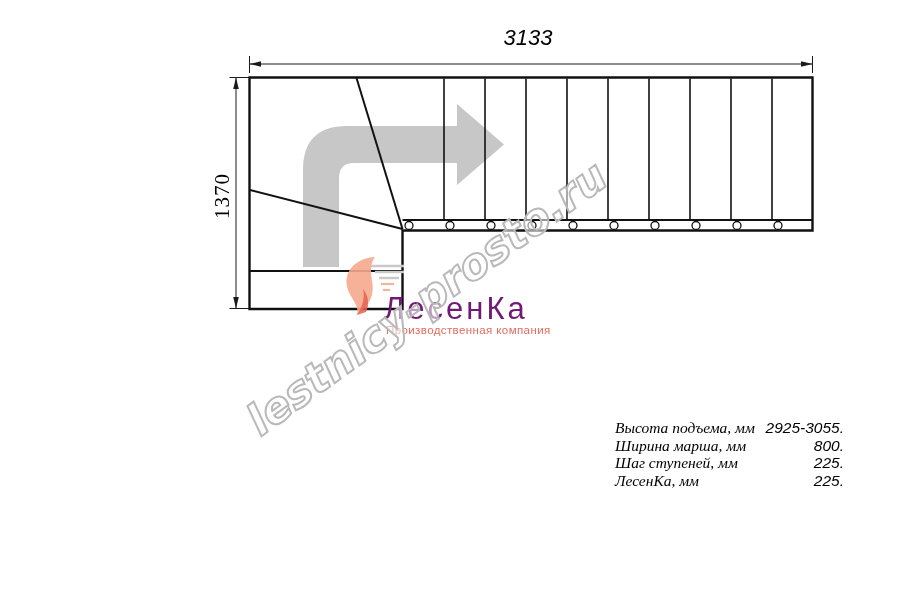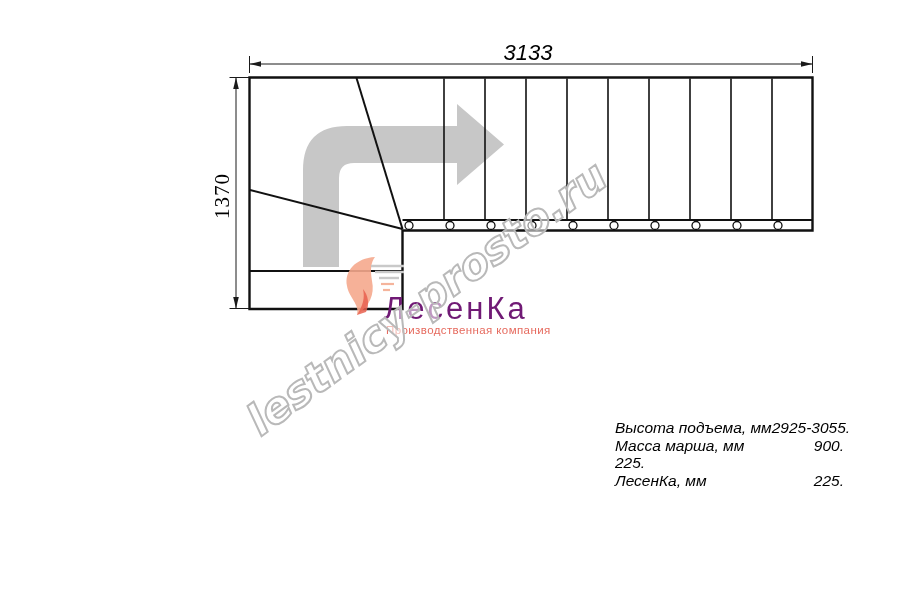--- a/index.html
+++ b/index.html
@@ -5,21 +5,21 @@
   html,body{margin:0;padding:0;}
   body{
     width:900px;height:600px;background:#ffffff;position:relative;overflow:hidden;
     font-family:"Liberation Sans",sans-serif;
   }
   .canvas{position:absolute;inset:0;}
   svg.plan{position:absolute;left:0;top:0;z-index:10;}
 
   .dim{position:absolute;color:#000;z-index:15;white-space:nowrap;}
   .dim-width{
-    left:468px;top:40px;width:120px;text-align:center;
+    left:468px;top:25px;width:120px;text-align:center;
     font:italic 22px "Liberation Sans",sans-serif;
   }
   .dim-height{
     left:222px;top:196px;
     transform:translate(-50%,-50%) rotate(-90deg);
     font:normal 21px "Liberation Serif",serif;letter-spacing:1px;
   }
 
   .logo{position:absolute;left:0;top:0;z-index:20;}
   .logo-icon{position:absolute;left:341px;top:254px;}
@@ -41,21 +41,21 @@
     color:rgba(255,255,255,0.55);
     -webkit-text-stroke:2px #b9b9b9;
     white-space:nowrap;z-index:30;
   }
 
   .specs{
     position:absolute;left:615px;top:419px;width:229px;z-index:15;
     font:italic 15.5px/17.7px "Liberation Sans",sans-serif;color:#000;
   }
   .spec-row{display:flex;justify-content:space-between;}
-  .spec-label{white-space:nowrap;}
+  .spec-label{white-space:nowrap;font-family:Liberation Serif, serif;}
   .spec-value{white-space:nowrap;}
 </style>
 </head>
 <body>
 
 <div class="canvas">
 
   <svg class="plan" width="900" height="600" viewBox="0 0 900 600">
 
     <path d="M303,267 L303,170 Q303,126 347,126 L457,126 L457,104 L504,144.5 L457,185 L457,163 L354,163 Q339,163 339,178 L339,267 Z" fill="#c7c7c7" stroke="none"></path>
@@ -134,24 +134,25 @@
   </div>
 
   <div class="watermark">lestnicy-prosto.ru</div>
 
   <div class="specs">
     <div class="spec-row">
       <span class="spec-label">Высота подъема, мм</span>
       <span class="spec-value">2925-3055.</span>
     </div>
     <div class="spec-row">
-      <span class="spec-label">Масса марша, мм</span>
-      <span class="spec-value">900.</span>
+      <span class="spec-label">Ширина марша, мм</span>
+      <span class="spec-value">800.</span>
     </div>
     <div class="spec-row">
+      <span class="spec-label">Шаг ступеней, мм</span>
       <span class="spec-value">225.</span>
     </div>
     <div class="spec-row">
       <span class="spec-label">ЛесенКа, мм</span>
       <span class="spec-value">225.</span>
     </div>
   </div>
 
 </div>
 

